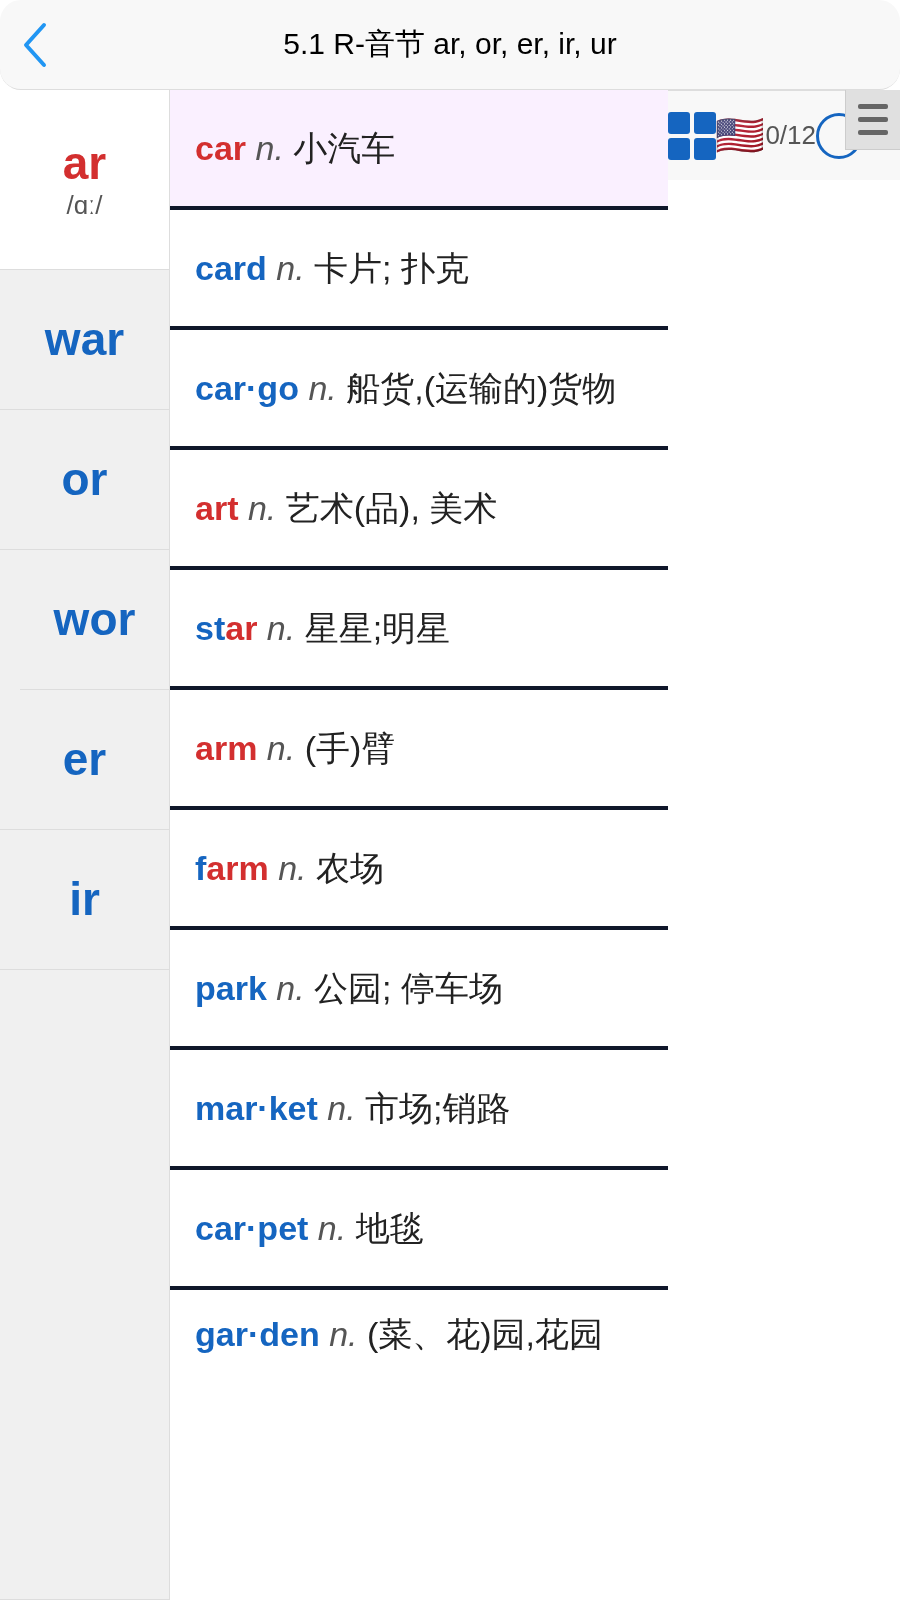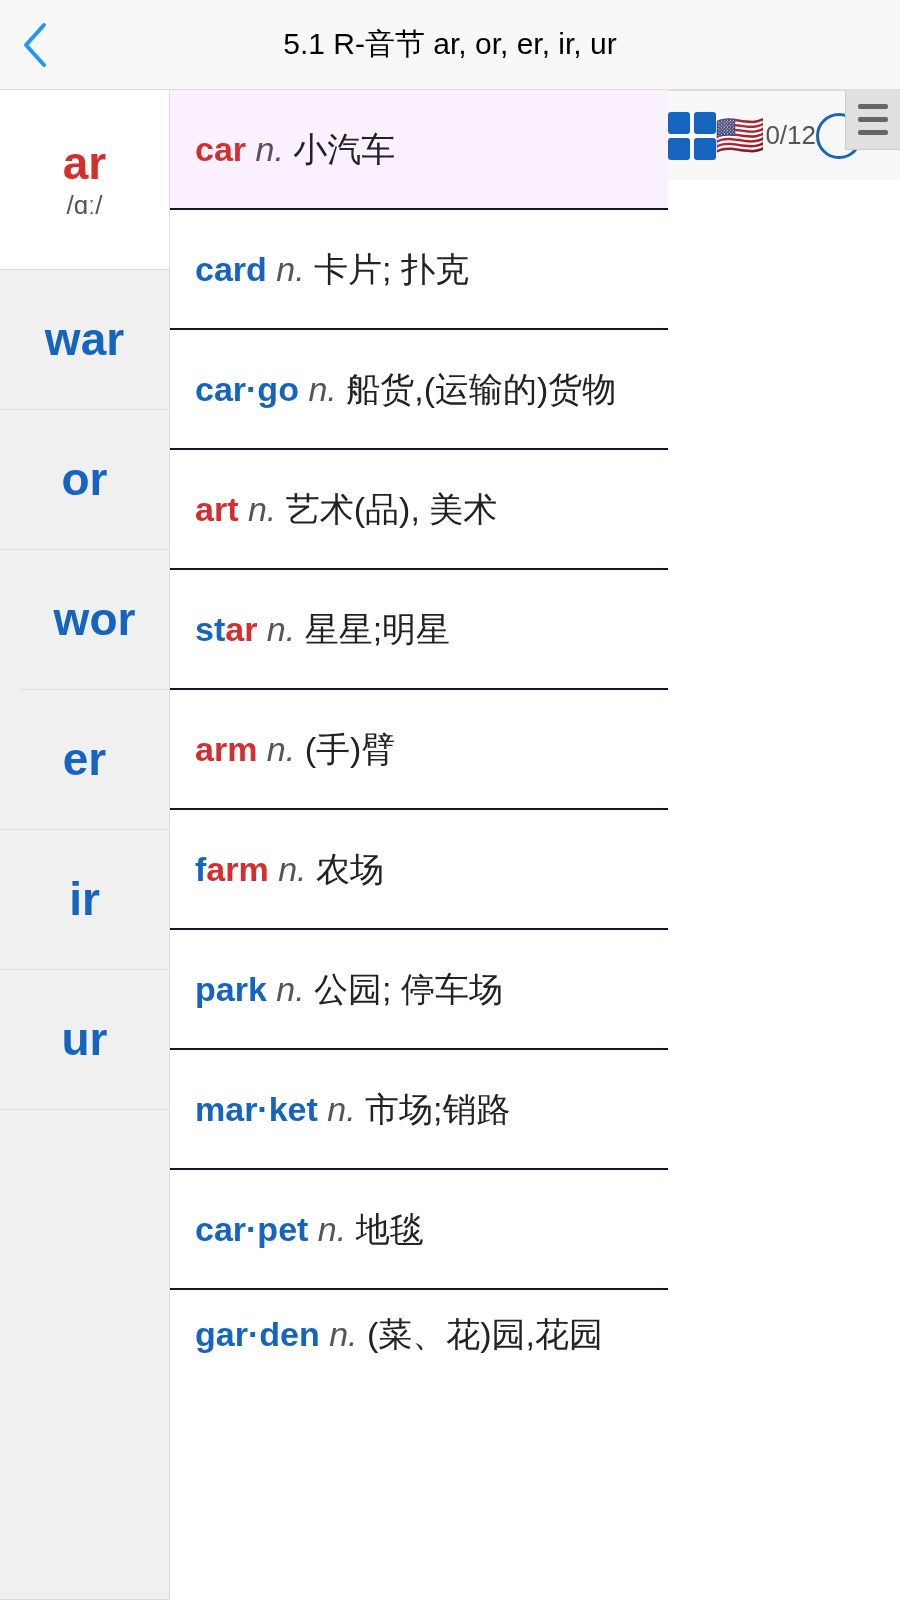--- a/index.html
+++ b/index.html
@@ -15,20 +15,21 @@
     
     .header {
       display: flex;
       align-items: center;
       justify-content: center;
       padding: 0 20px;
       height: 90px;
       background: #f8f8f8;
       border-bottom: 1px solid #ddd;
       position: relative;
+      border-radius: 21px;
     }
     .header .back-btn {
       position: absolute;
       left: 20px;
       color: #2196F3;
       font-size: 36px;
       cursor: pointer;
       display: flex;
       align-items: center;
     }
@@ -76,21 +77,21 @@
     .word-list {
       flex: 1;
       display: flex;
       flex-direction: column;
       overflow: hidden;
     }
     .word-entry {
       display: flex;
       align-items: center;
       padding: 22px 25px;
-      border-bottom: 2px solid #0f172a;
+      border-bottom: 4px solid #0f172a;
       min-height: 120px;
       cursor: pointer;
     }
     .word-entry:last-child {
       border-bottom: none;
     }
     .word-text {
       font-size: 34px;
       line-height: 1.3;
       flex: 1;
@@ -223,23 +224,20 @@
       </div>
       <div class="sidebar-item sidebar-item-wor">
         <span class="phoneme blue">wor</span>
       </div>
       <div class="sidebar-item sidebar-item-er">
         <span class="phoneme blue">er</span>
       </div>
       <div class="sidebar-item sidebar-item-ir">
         <span class="phoneme blue">ir</span>
       </div>
-      <div class="sidebar-item sidebar-item-ur">
-        <span class="phoneme blue">ur</span>
-      </div>
       <div class="sidebar-item sidebar-item-extra"></div>
     </div>
 
     <div class="word-list">
 
       <div class="word-entry" style="background:#faf0ff;">
         <span class="word-text">
           <span class="hw-red">car</span>
           <span class="pos"> n.</span>
           <span class="meaning"> 小汽车</span>

